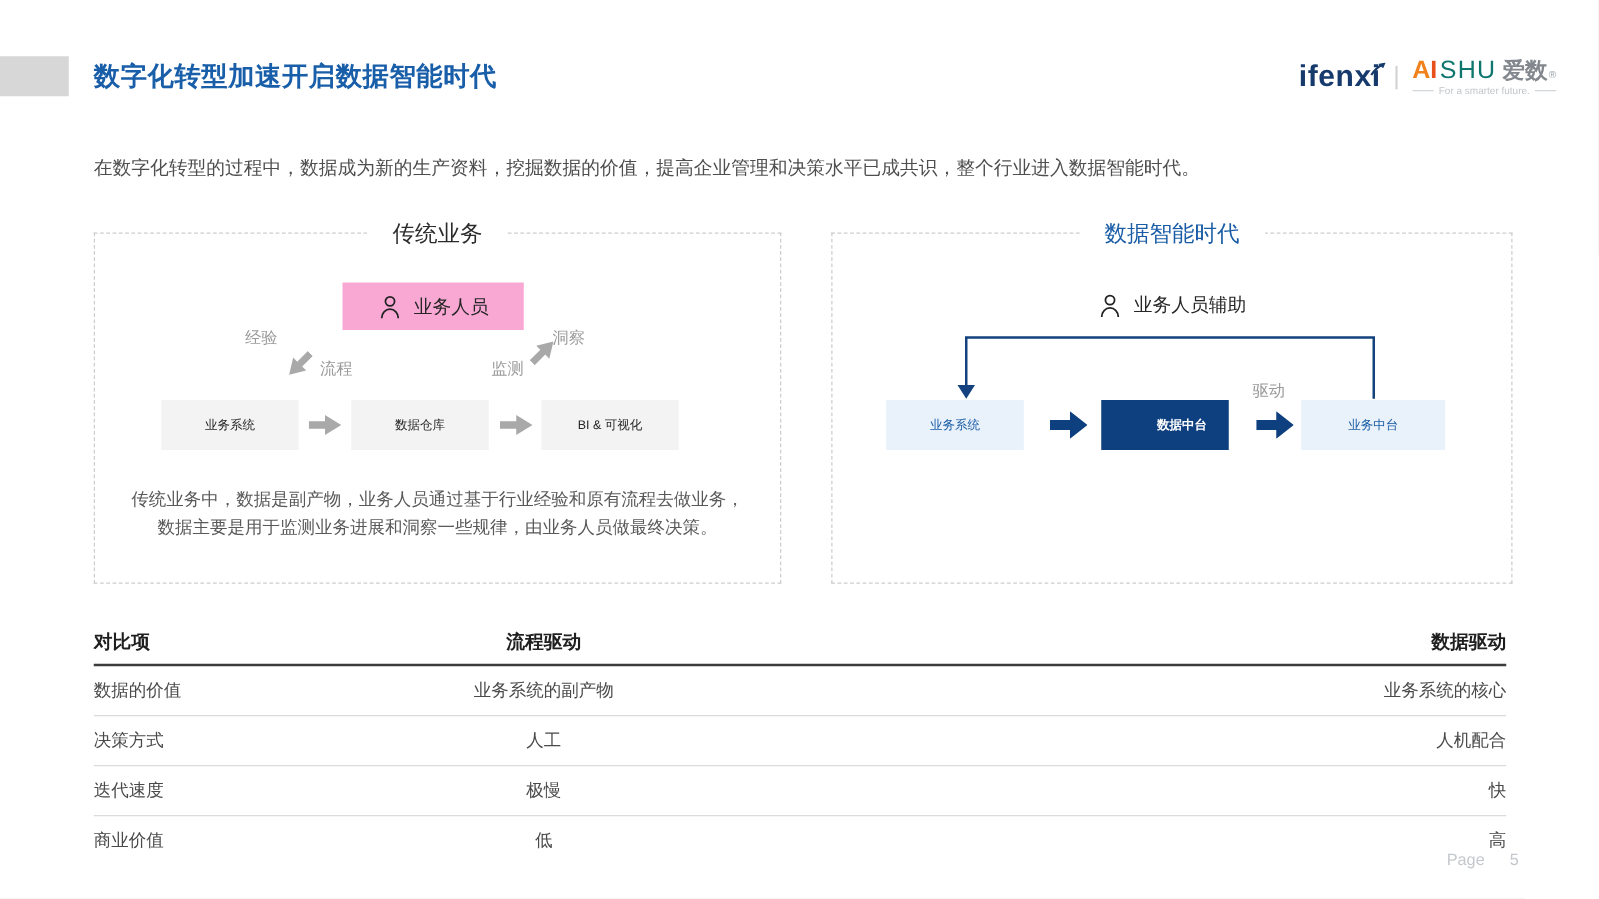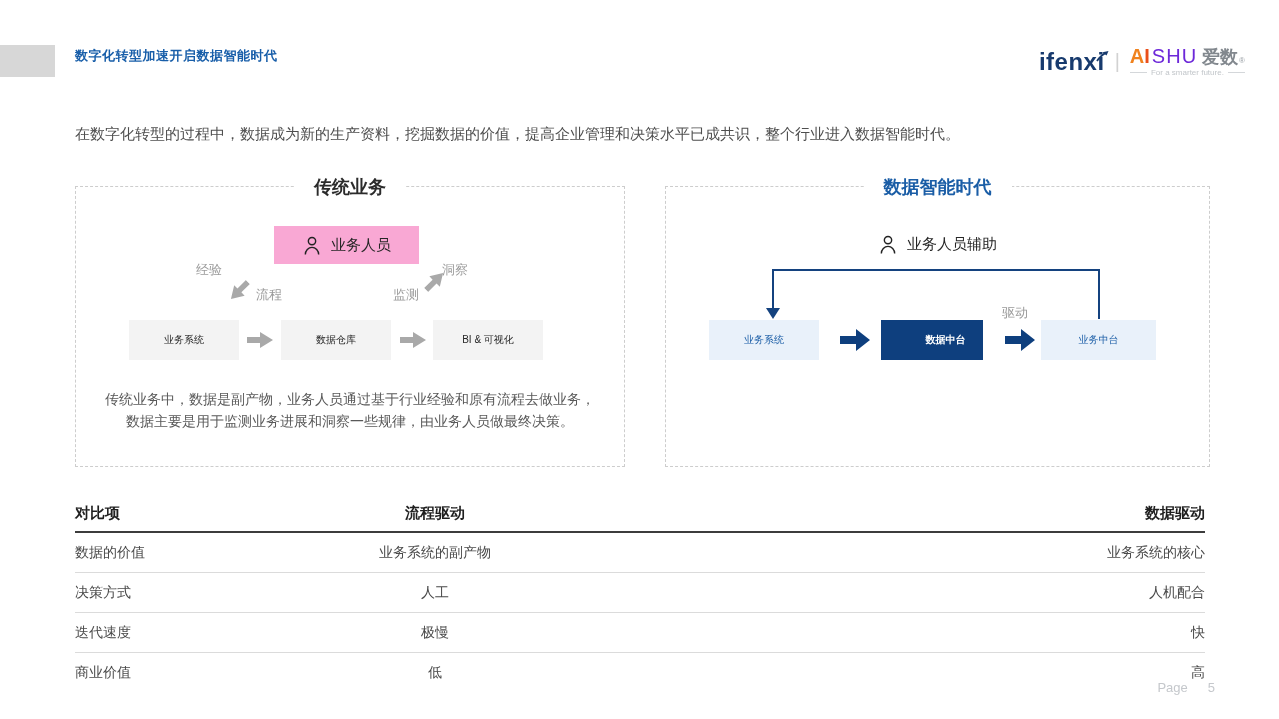--- a/index.html
+++ b/index.html
@@ -4,44 +4,44 @@
 <style>
   * { margin:0; padding:0; box-sizing:border-box; }
   html,body { background:#e8e8e8; }
   .slide {
     position:relative; width:1279px; height:719px; background:#ffffff;
     font-family:"Liberation Sans","DejaVu Sans",sans-serif; overflow:hidden;
     margin:0 auto;
   }
   
   .corner-block { position:absolute; left:0; top:45px; width:55px; height:32px; background:#d7d7d7; }
-  .page-title { position:absolute; left:75px; top:47px; font-size:13px; font-weight:bold; color:#185ea9; letter-spacing:.5px; }
+  .page-title { position:absolute; left:75px; top:47px; font-size:21px; font-weight:bold; color:#185ea9; letter-spacing:.5px; }
   .logo { position:absolute; top:46px; right:34px; display:flex; align-items:center; gap:10px; }
   .logo-ifenxi { position:relative; font-size:24px; font-weight:bold; color:#173a6d; letter-spacing:.5px; line-height:1; }
   .ifenxi-arrow { position:absolute; right:-4px; top:-8px; }
   .logo-divider { color:#d2d2d2; font-size:20px; font-weight:300; }
   .logo-right { display:flex; flex-direction:column; align-items:center; gap:2px; }
   .logo-aishu { display:flex; align-items:baseline; line-height:1; }
   .logo-ai-a { color:#f0821e; font-size:20px; font-weight:bold; }
   .logo-ai-i { color:#e94f1b; font-size:20px; font-weight:bold; margin-right:2px; }
-  .logo-shu { color:#6d28d9; font-size:20px; letter-spacing:1px; }
+  .logo-shu { color:#0f766e; font-size:20px; letter-spacing:1px; }
   .logo-cn { color:#82888e; font-size:18px; font-weight:bold; margin-left:5px; }
   .logo-reg { color:#9aa0a6; font-size:8px; vertical-align:super; margin-left:1px; }
   .logo-tagline { display:flex; align-items:center; gap:4px; width:100%; }
   .tagline-dash { flex:1; border-top:1px solid #d4d7da; }
   .tagline-text { font-size:8px; color:#c2c6ca; white-space:nowrap; }
   
   .intro { position:absolute; left:75px; top:125px; width:1120px; font-size:15px; color:#4e4e4e; }
   
   .panel { position:absolute; top:186px; height:281px; border:1px dashed #cdcdcd; }
   .panel-left  { left:75px;  width:550px; }
   .panel-right { left:665px; width:545px; }
   .panel-title {
     position:absolute; top:-13px; left:50%; transform:translateX(-50%);
-    background:#ffffff; padding:0 20px; font-size:18px; font-weight:bold;
+    background:#ffffff; padding:0 20px; font-size:18px; font-weight:normal;
     white-space:nowrap; line-height:26px;
   }
   .panel-left  .panel-title { color:#2b2b2b; }
   .panel-right .panel-title { color:#1a5da6; }
   .actor { position:absolute; display:flex; align-items:center; justify-content:center; gap:9px; font-size:15px; color:#262626; }
   .actor-boxed { left:198px; top:39px; width:145px; height:38px; background:#f9a8d4; }
   .actor-plain { left:0; right:0; top:47px; }
   .person-icon svg { display:block; }
   .mini-label { position:absolute; font-size:13px; color:#9b9b9b; white-space:nowrap; }
   .diag-arrow { position:absolute; }

